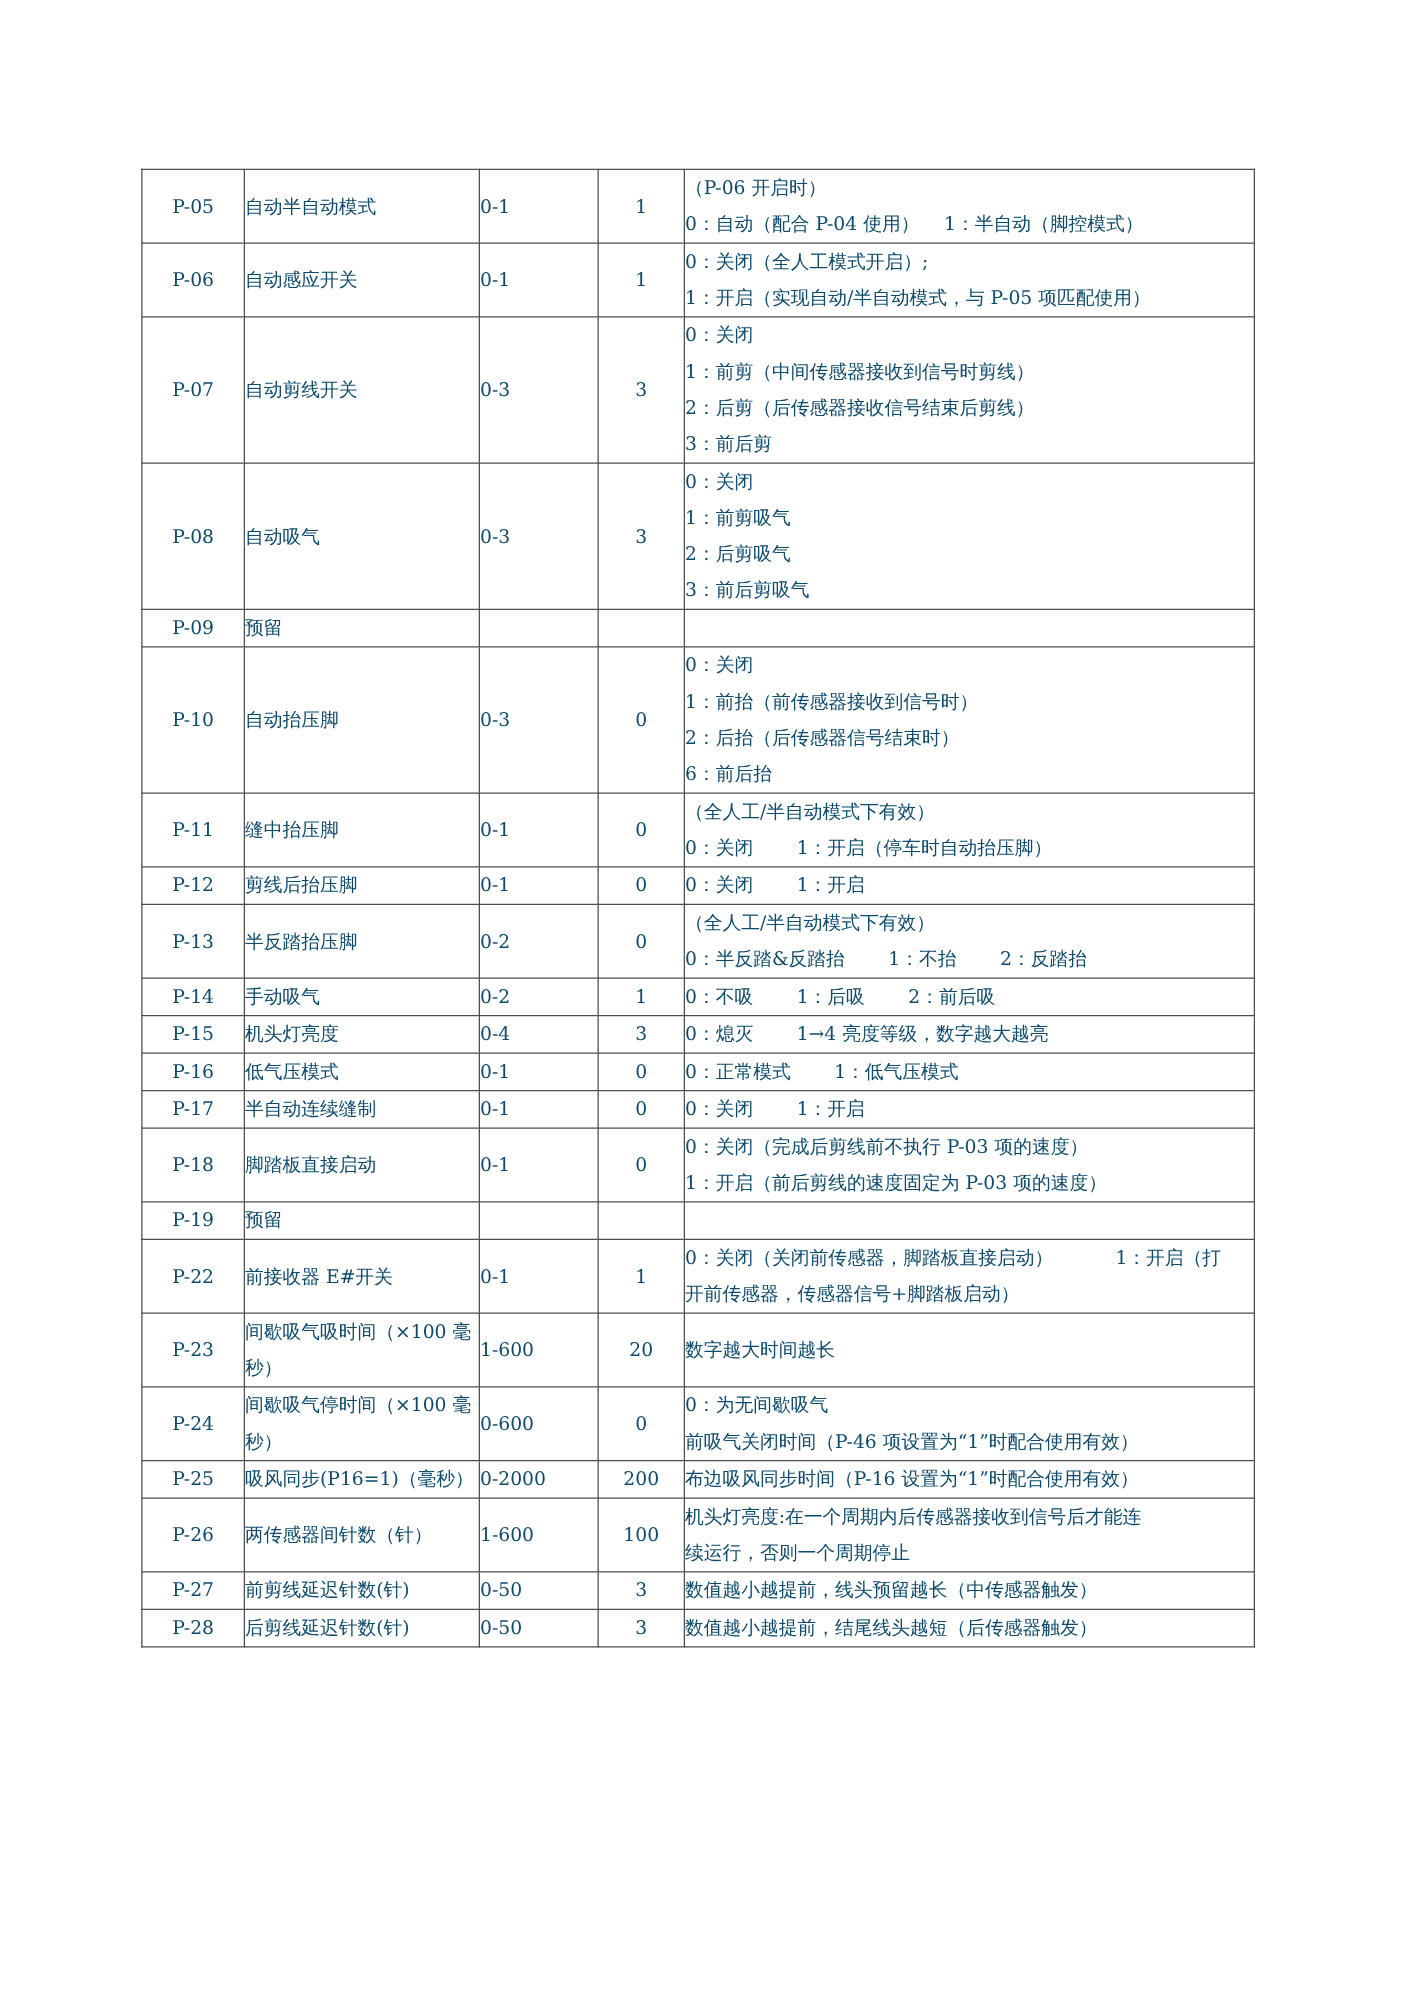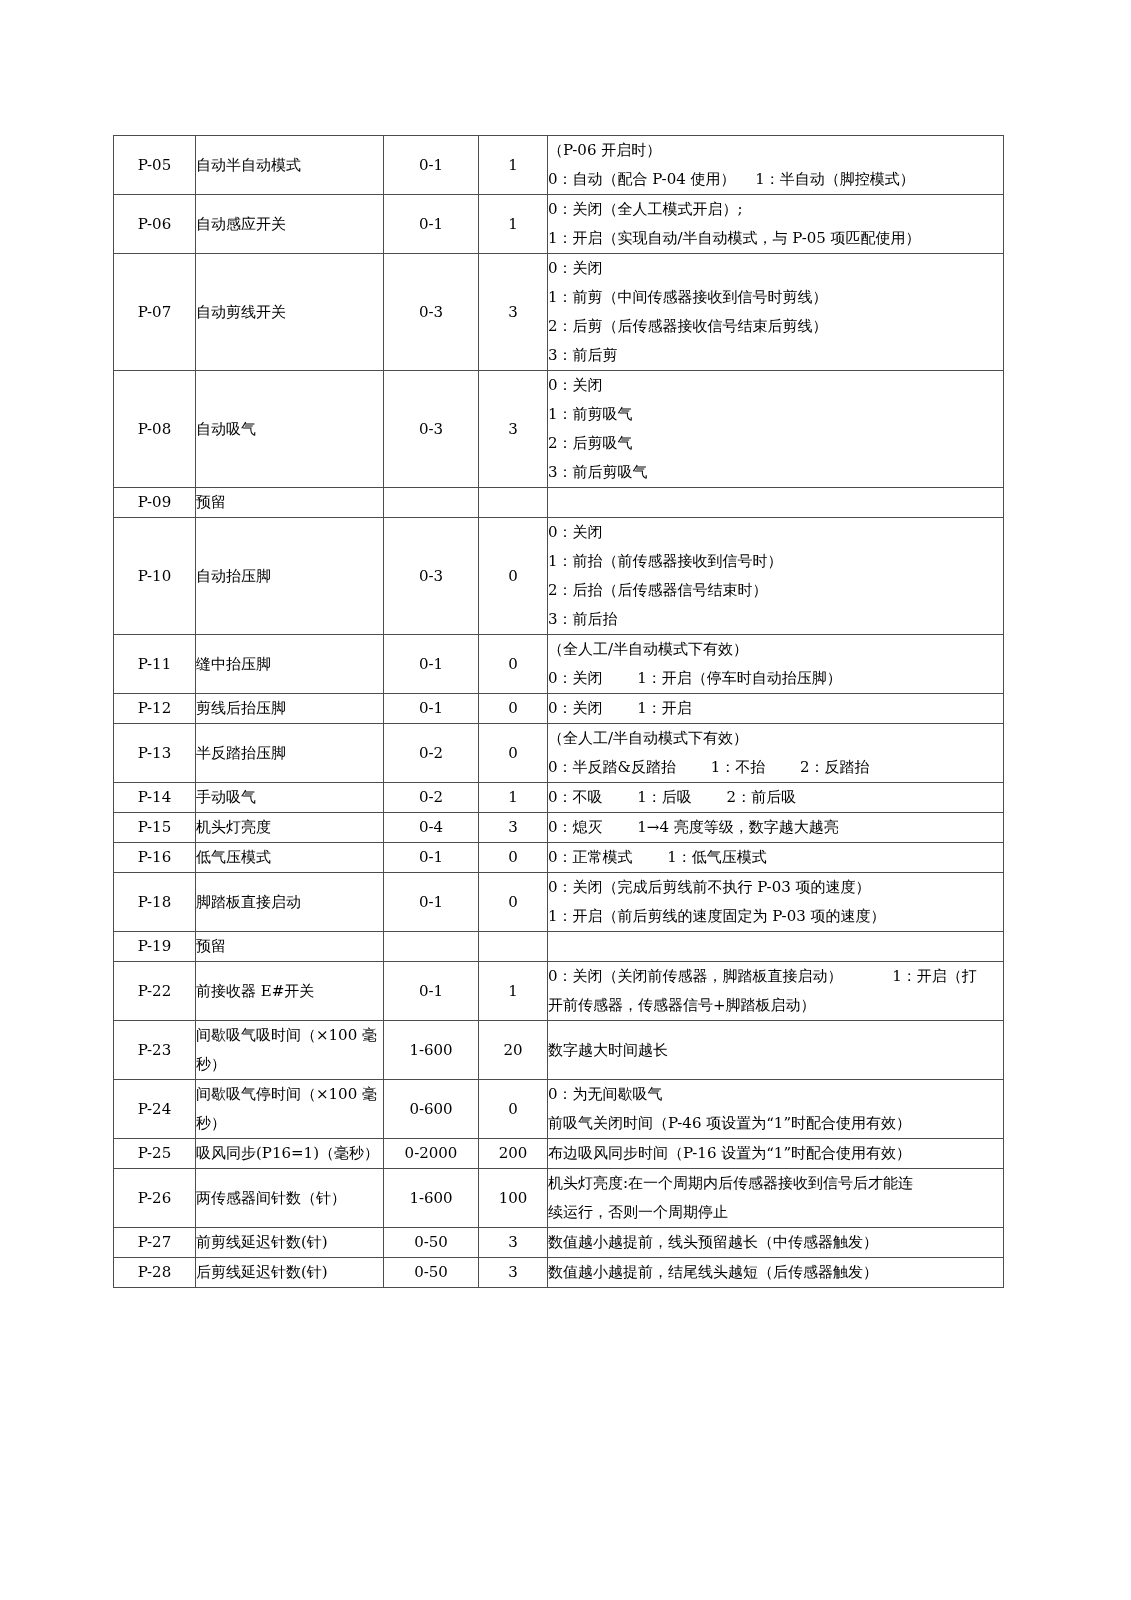--- a/index.html
+++ b/index.html
@@ -6,41 +6,41 @@
     margin: 0;
     padding: 0;
     background: #ffffff;
   }
   .page {
     position: relative;
     width: 1131px;
     height: 1600px;
     background: #ffffff;
     font-family: "DejaVu Serif", "Liberation Serif", serif;
-    color: #000000;
+    color: #0c4a6e;
   }
   table.param-table {
     position: absolute;
     left: 113px;
     top: 135px;
     width: 890px;
     border-collapse: collapse;
     table-layout: fixed;
     font-size: 15px;
   }
   table.param-table td {
     border: 1px solid #4d4d4d;
     vertical-align: middle;
     padding: 0;
     line-height: 29px;
     overflow: hidden;
   }
   td.c-code   { text-align: center; }
   td.c-name   { padding: 0 10px 0 12px; text-align: left; white-space: pre-wrap; word-break: break-all; }
-  td.c-range  { text-align: center; }
+  td.c-range  { text-align: left; }
   td.c-def    { text-align: center; }
   td.c-desc   { padding: 0 6px 0 9px; text-align: left; }
   td.c-desc .desc-line {
     white-space: pre-wrap;
     word-break: break-all;
     line-height: 29px;
   }
 </style>
 </head>
 <body>
@@ -108,21 +108,21 @@
         </tr>
         <tr>
           <td class="c-code">P-10</td>
           <td class="c-name">自动抬压脚</td>
           <td class="c-range">0-3</td>
           <td class="c-def">0</td>
           <td class="c-desc">
             <div class="desc-line">0：关闭</div>
             <div class="desc-line">1：前抬（前传感器接收到信号时）</div>
             <div class="desc-line">2：后抬（后传感器信号结束时）</div>
-            <div class="desc-line">3：前后抬</div>
+            <div class="desc-line">6：前后抬</div>
           </td>
         </tr>
         <tr>
           <td class="c-code">P-11</td>
           <td class="c-name">缝中抬压脚</td>
           <td class="c-range">0-1</td>
           <td class="c-def">0</td>
           <td class="c-desc">
             <div class="desc-line">（全人工/半自动模式下有效）</div>
             <div class="desc-line">0：关闭　　 1：开启（停车时自动抬压脚）</div>
@@ -165,20 +165,29 @@
             <div class="desc-line">0：熄灭　　 1→4 亮度等级，数字越大越亮</div>
           </td>
         </tr>
         <tr>
           <td class="c-code">P-16</td>
           <td class="c-name">低气压模式</td>
           <td class="c-range">0-1</td>
           <td class="c-def">0</td>
           <td class="c-desc">
             <div class="desc-line">0：正常模式　　 1：低气压模式</div>
+          </td>
+        </tr>
+        <tr>
+          <td class="c-code">P-17</td>
+          <td class="c-name">半自动连续缝制</td>
+          <td class="c-range">0-1</td>
+          <td class="c-def">0</td>
+          <td class="c-desc">
+            <div class="desc-line">0：关闭　　 1：开启</div>
           </td>
         </tr>
         <tr>
           <td class="c-code">P-18</td>
           <td class="c-name">脚踏板直接启动</td>
           <td class="c-range">0-1</td>
           <td class="c-def">0</td>
           <td class="c-desc">
             <div class="desc-line">0：关闭（完成后剪线前不执行 P-03 项的速度）</div>
             <div class="desc-line">1：开启（前后剪线的速度固定为 P-03 项的速度）</div>

